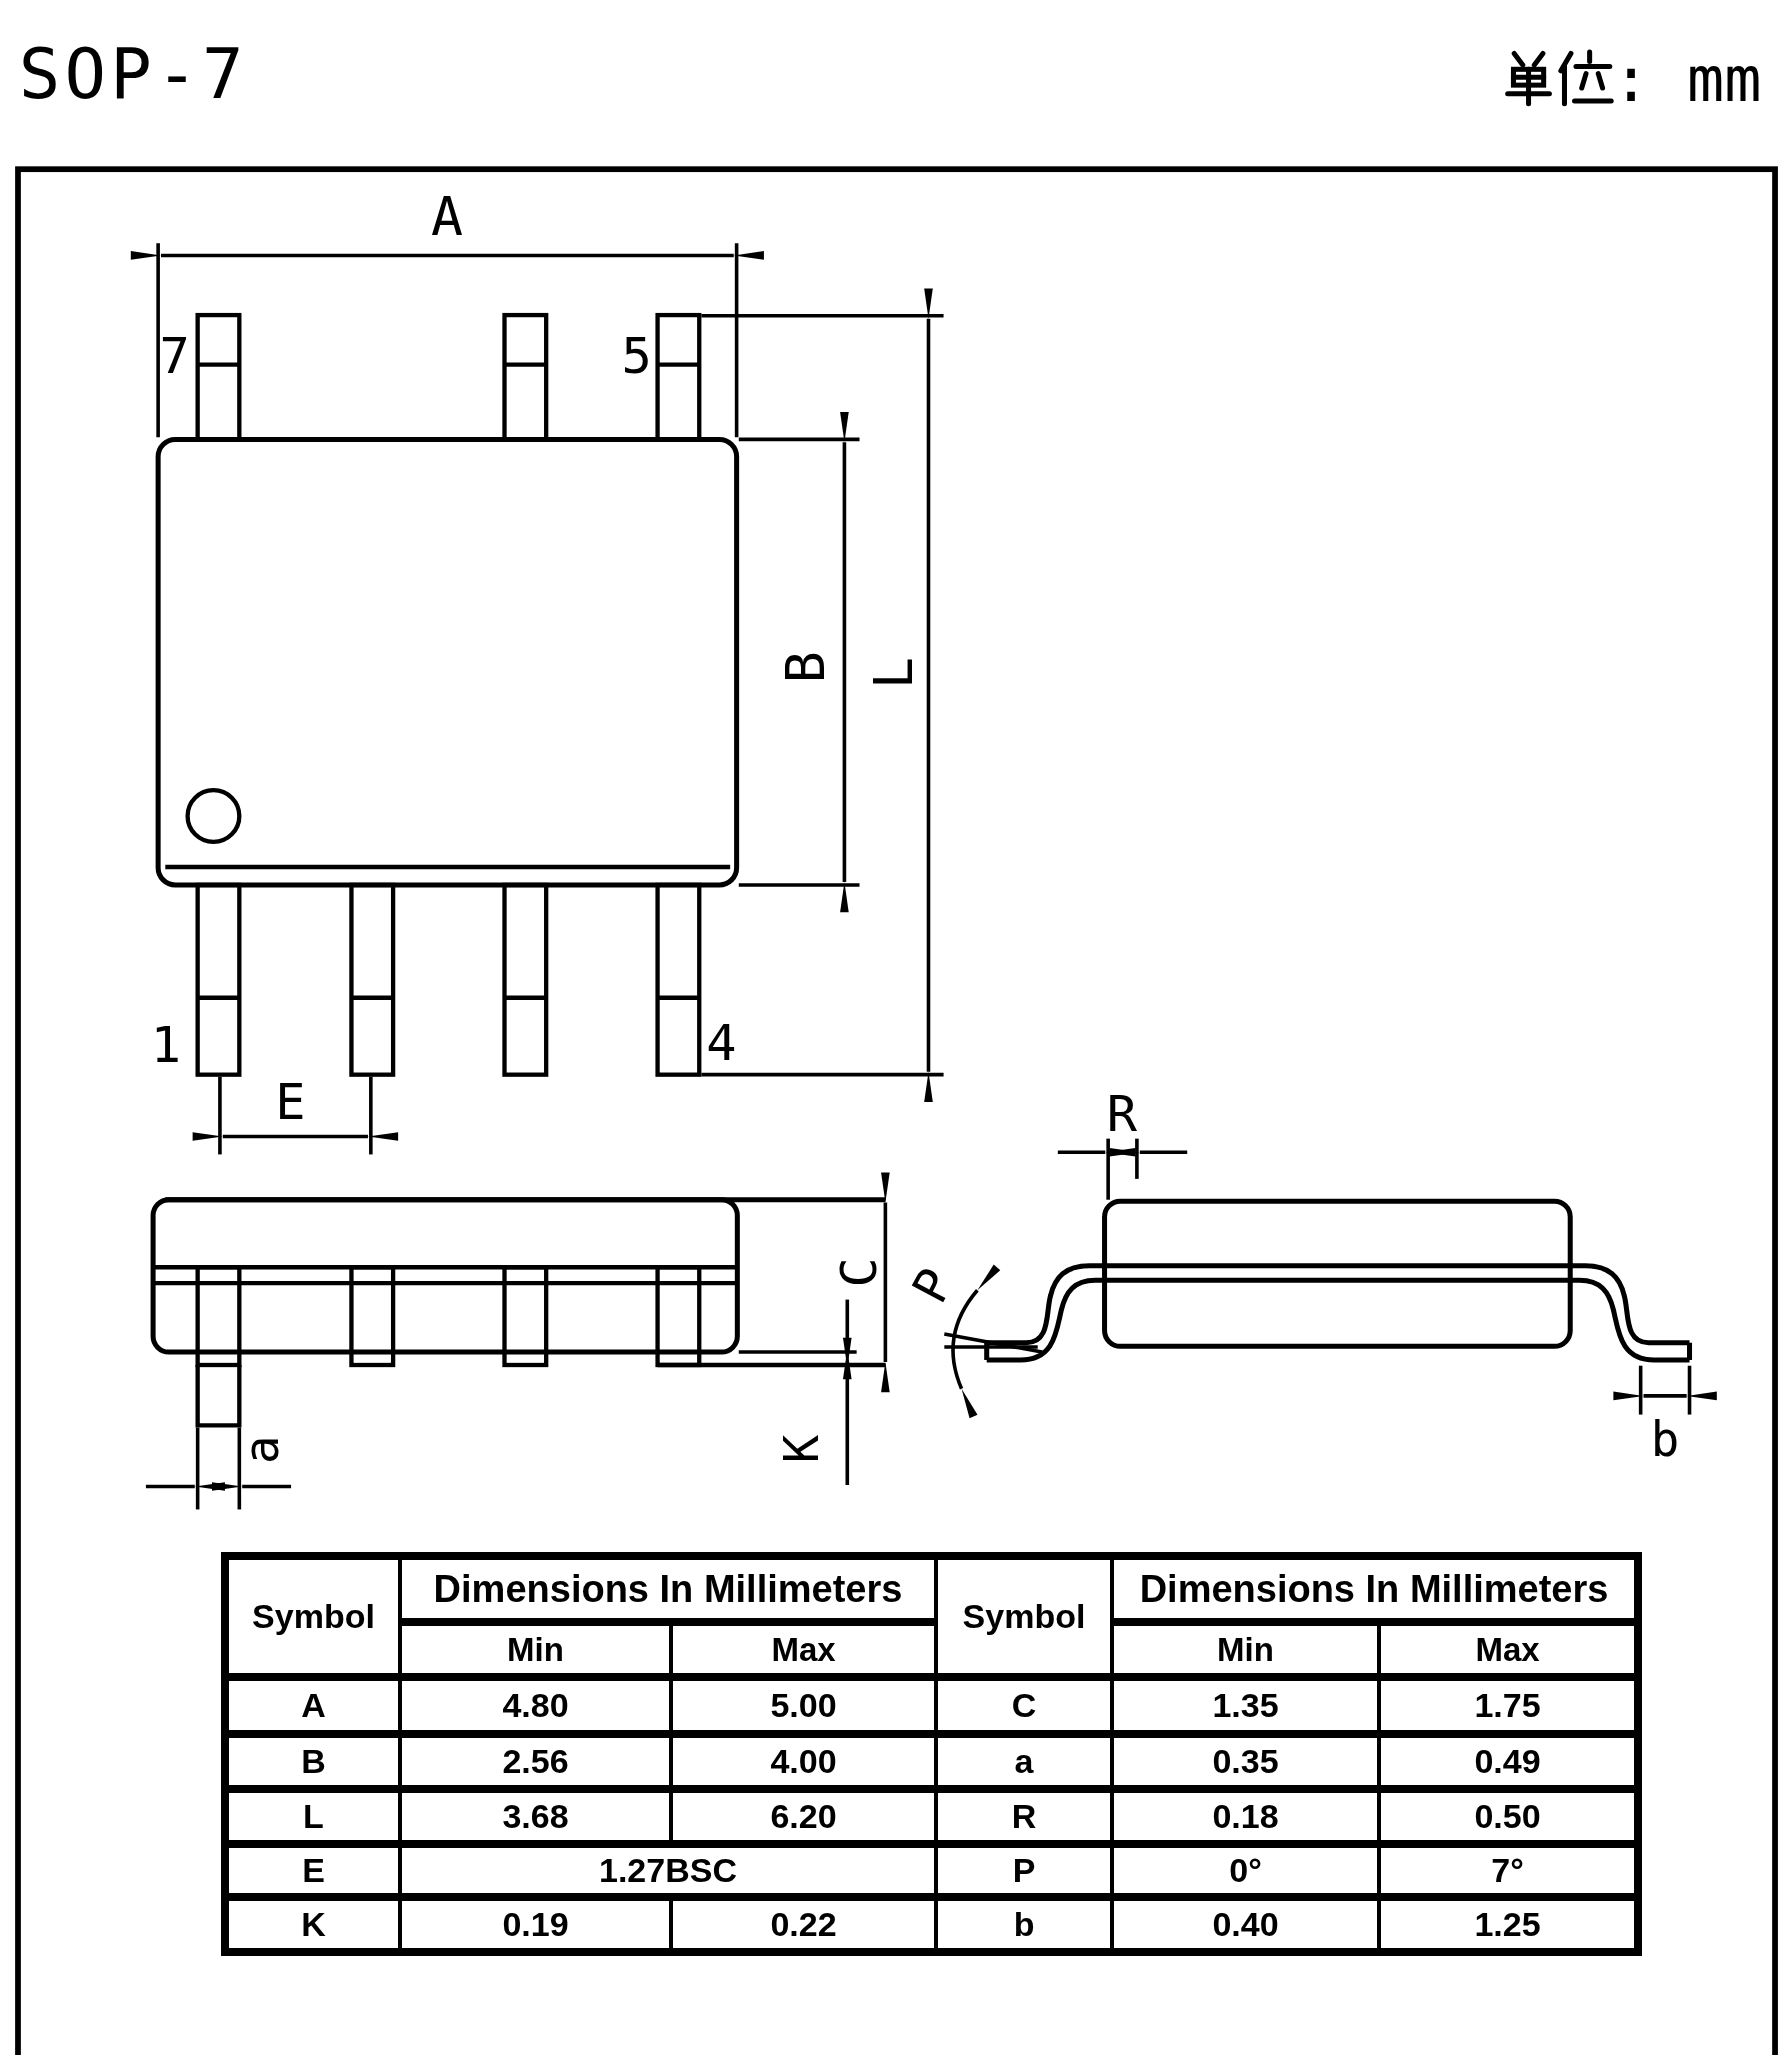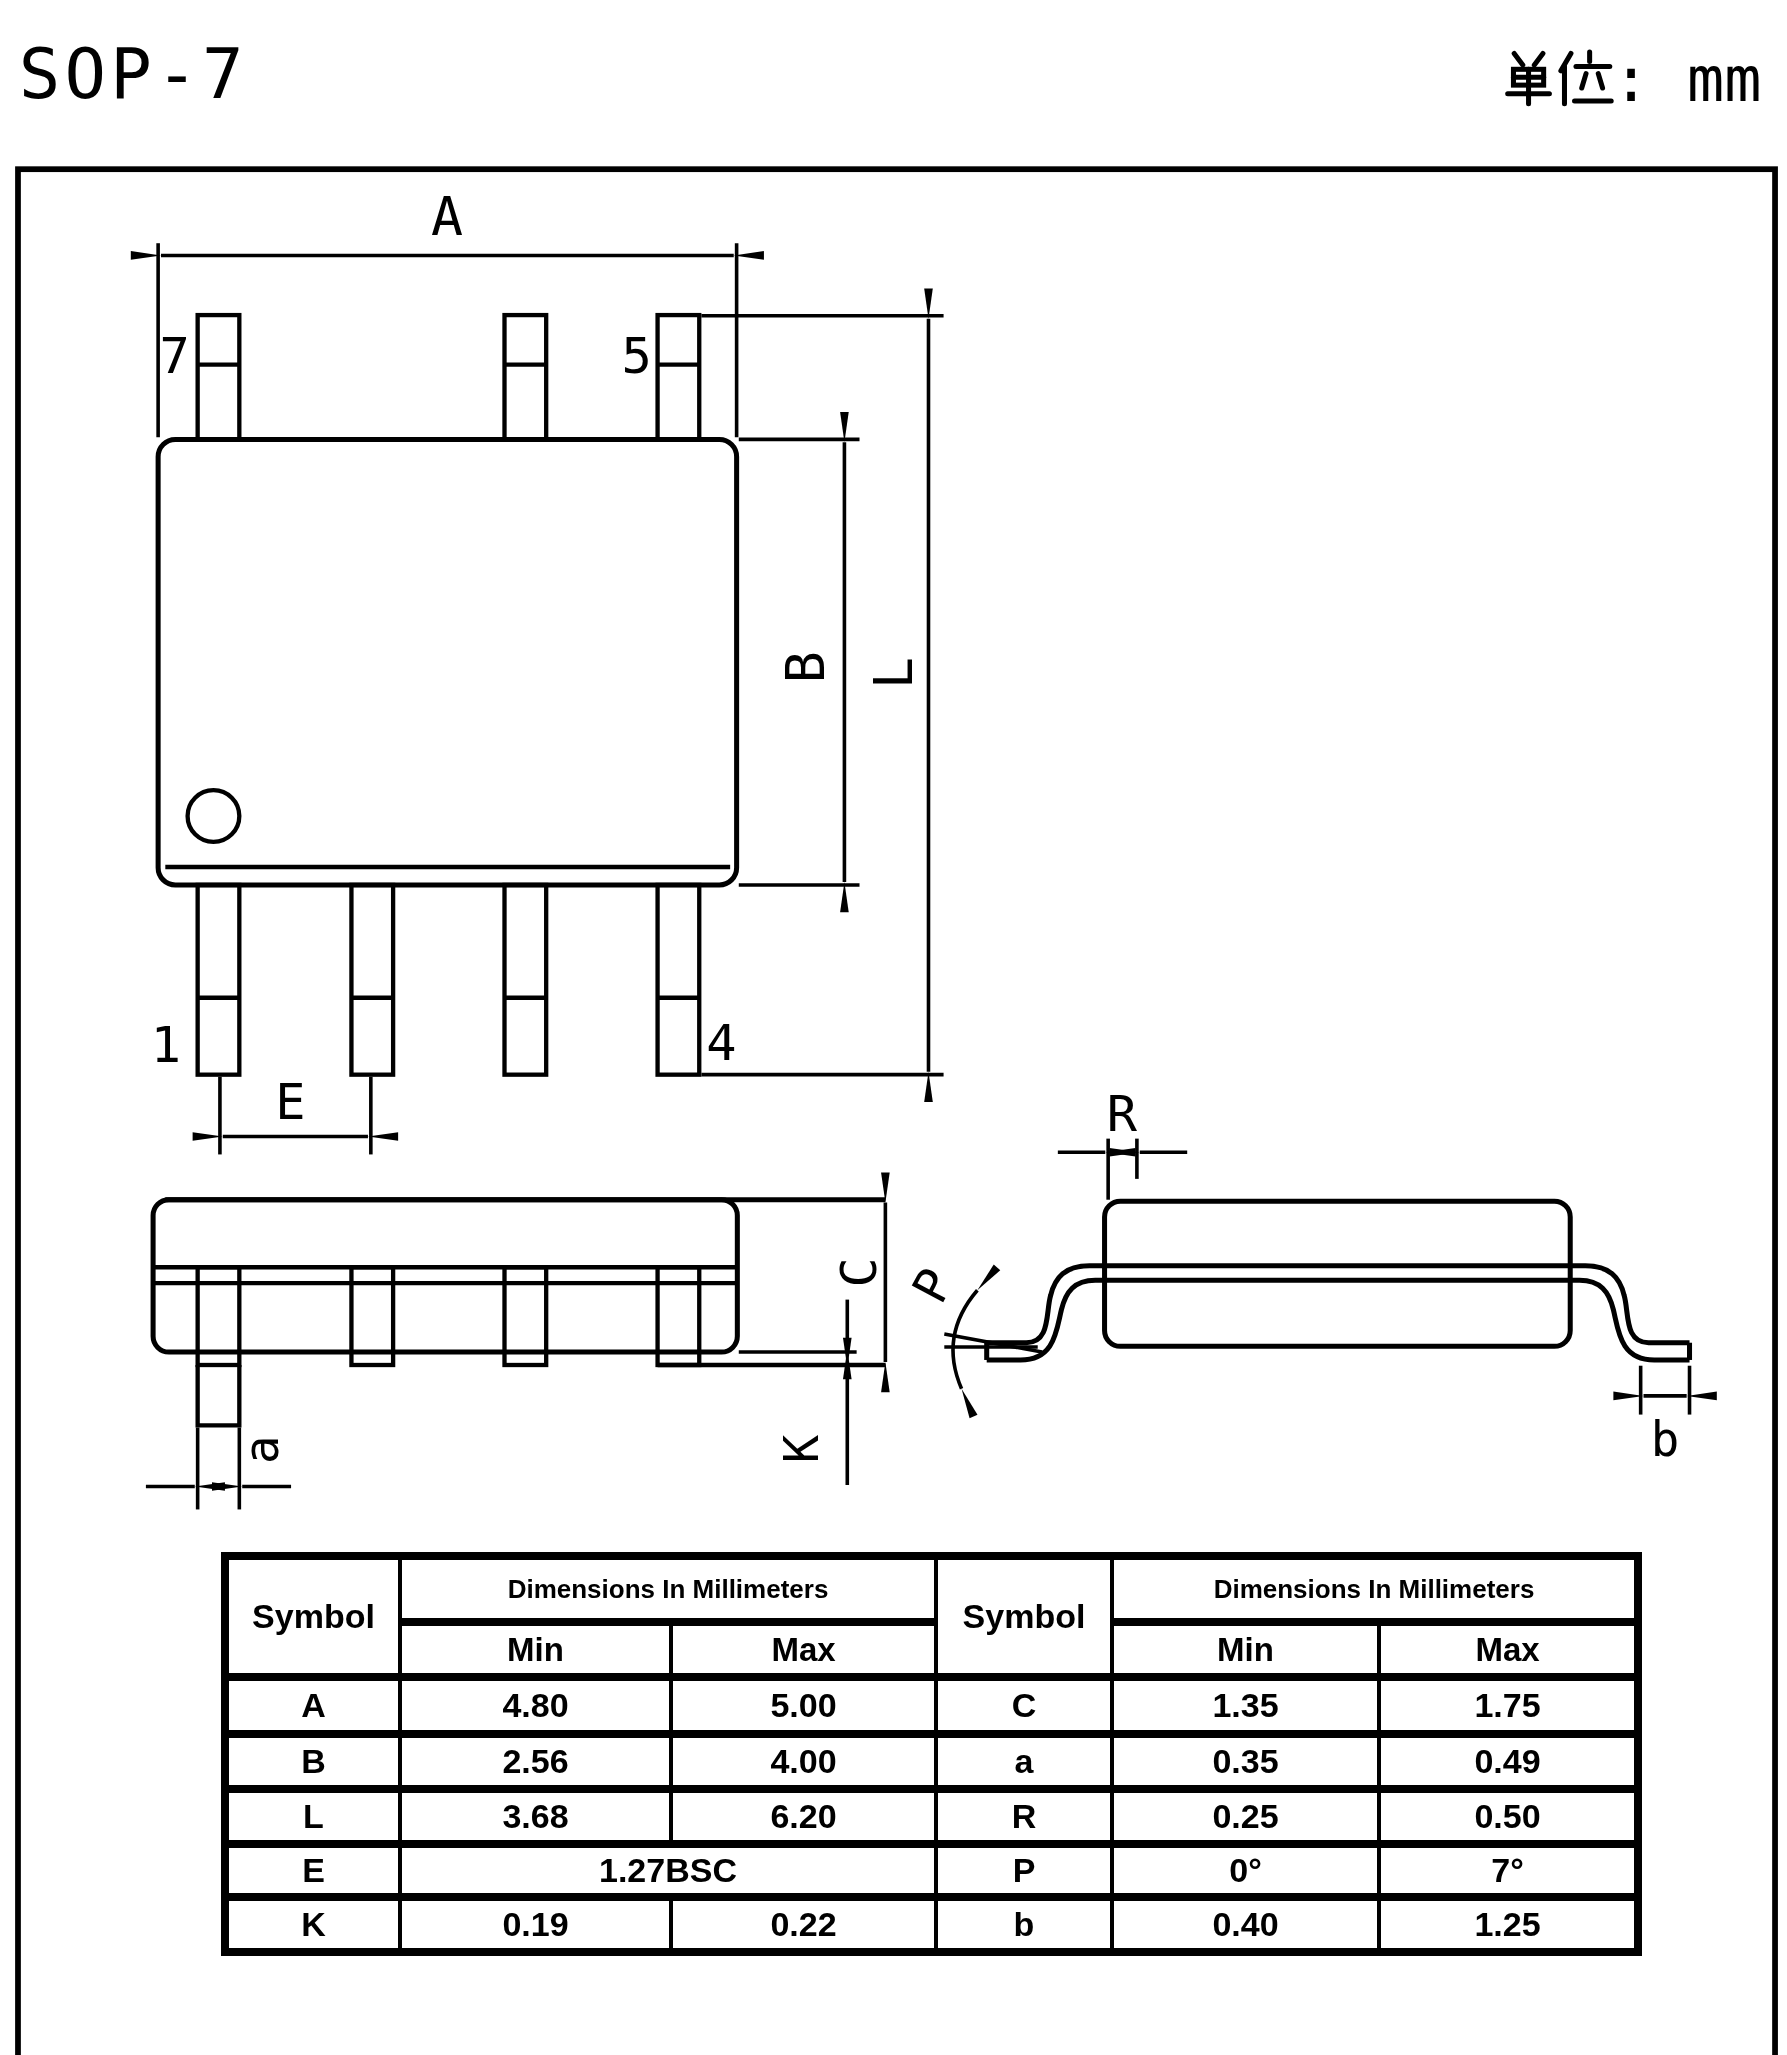--- a/index.html
+++ b/index.html
@@ -7,21 +7,21 @@
         font-family:"Liberation Sans", sans-serif;color:#000;margin-top:42px;}
   svg{position:absolute;left:0;top:0;}
   svg text{fill:#000;}
   .cad{font-family:"DejaVu Sans Mono", monospace;}
   
   #dimtable{position:absolute;left:221px;top:1510px;width:1413px;height:393px;
             border-collapse:collapse;table-layout:fixed;
             font-family:"Liberation Sans", sans-serif;font-weight:bold;font-size:34px;padding-left:8px;}
   #dimtable th,#dimtable td{border:4.3px solid #000;border-top-width:8px;border-bottom-width:8px;
             text-align:center;vertical-align:middle;padding:0;}
-  #dimtable .hdrdims{border-bottom-width:5px;font-size:26px;}
+  #dimtable .hdrdims{border-bottom-width:5px;font-size:38px;}
   #dimtable .minmax{font-size:33px;}
   #dimtable{border:8px solid #000;}
 </style>
 </head>
 <body>
 
 <div id="page">
 
   <svg width="1788" height="2056" viewBox="0 0 2488 2861">
     <defs>
@@ -226,21 +226,21 @@
       <td>4.00</td>
       <td>a</td>
       <td>0.35</td>
       <td>0.49</td>
     </tr>
     <tr style="height:55px">
       <td>L</td>
       <td>3.68</td>
       <td>6.20</td>
       <td>R</td>
-      <td>0.25</td>
+      <td>0.18</td>
       <td>0.50</td>
     </tr>
     <tr style="height:53px">
       <td>E</td>
       <td colspan="2">1.27BSC</td>
       <td>P</td>
       <td>0°</td>
       <td>7°</td>
     </tr>
     <tr style="height:55px">

